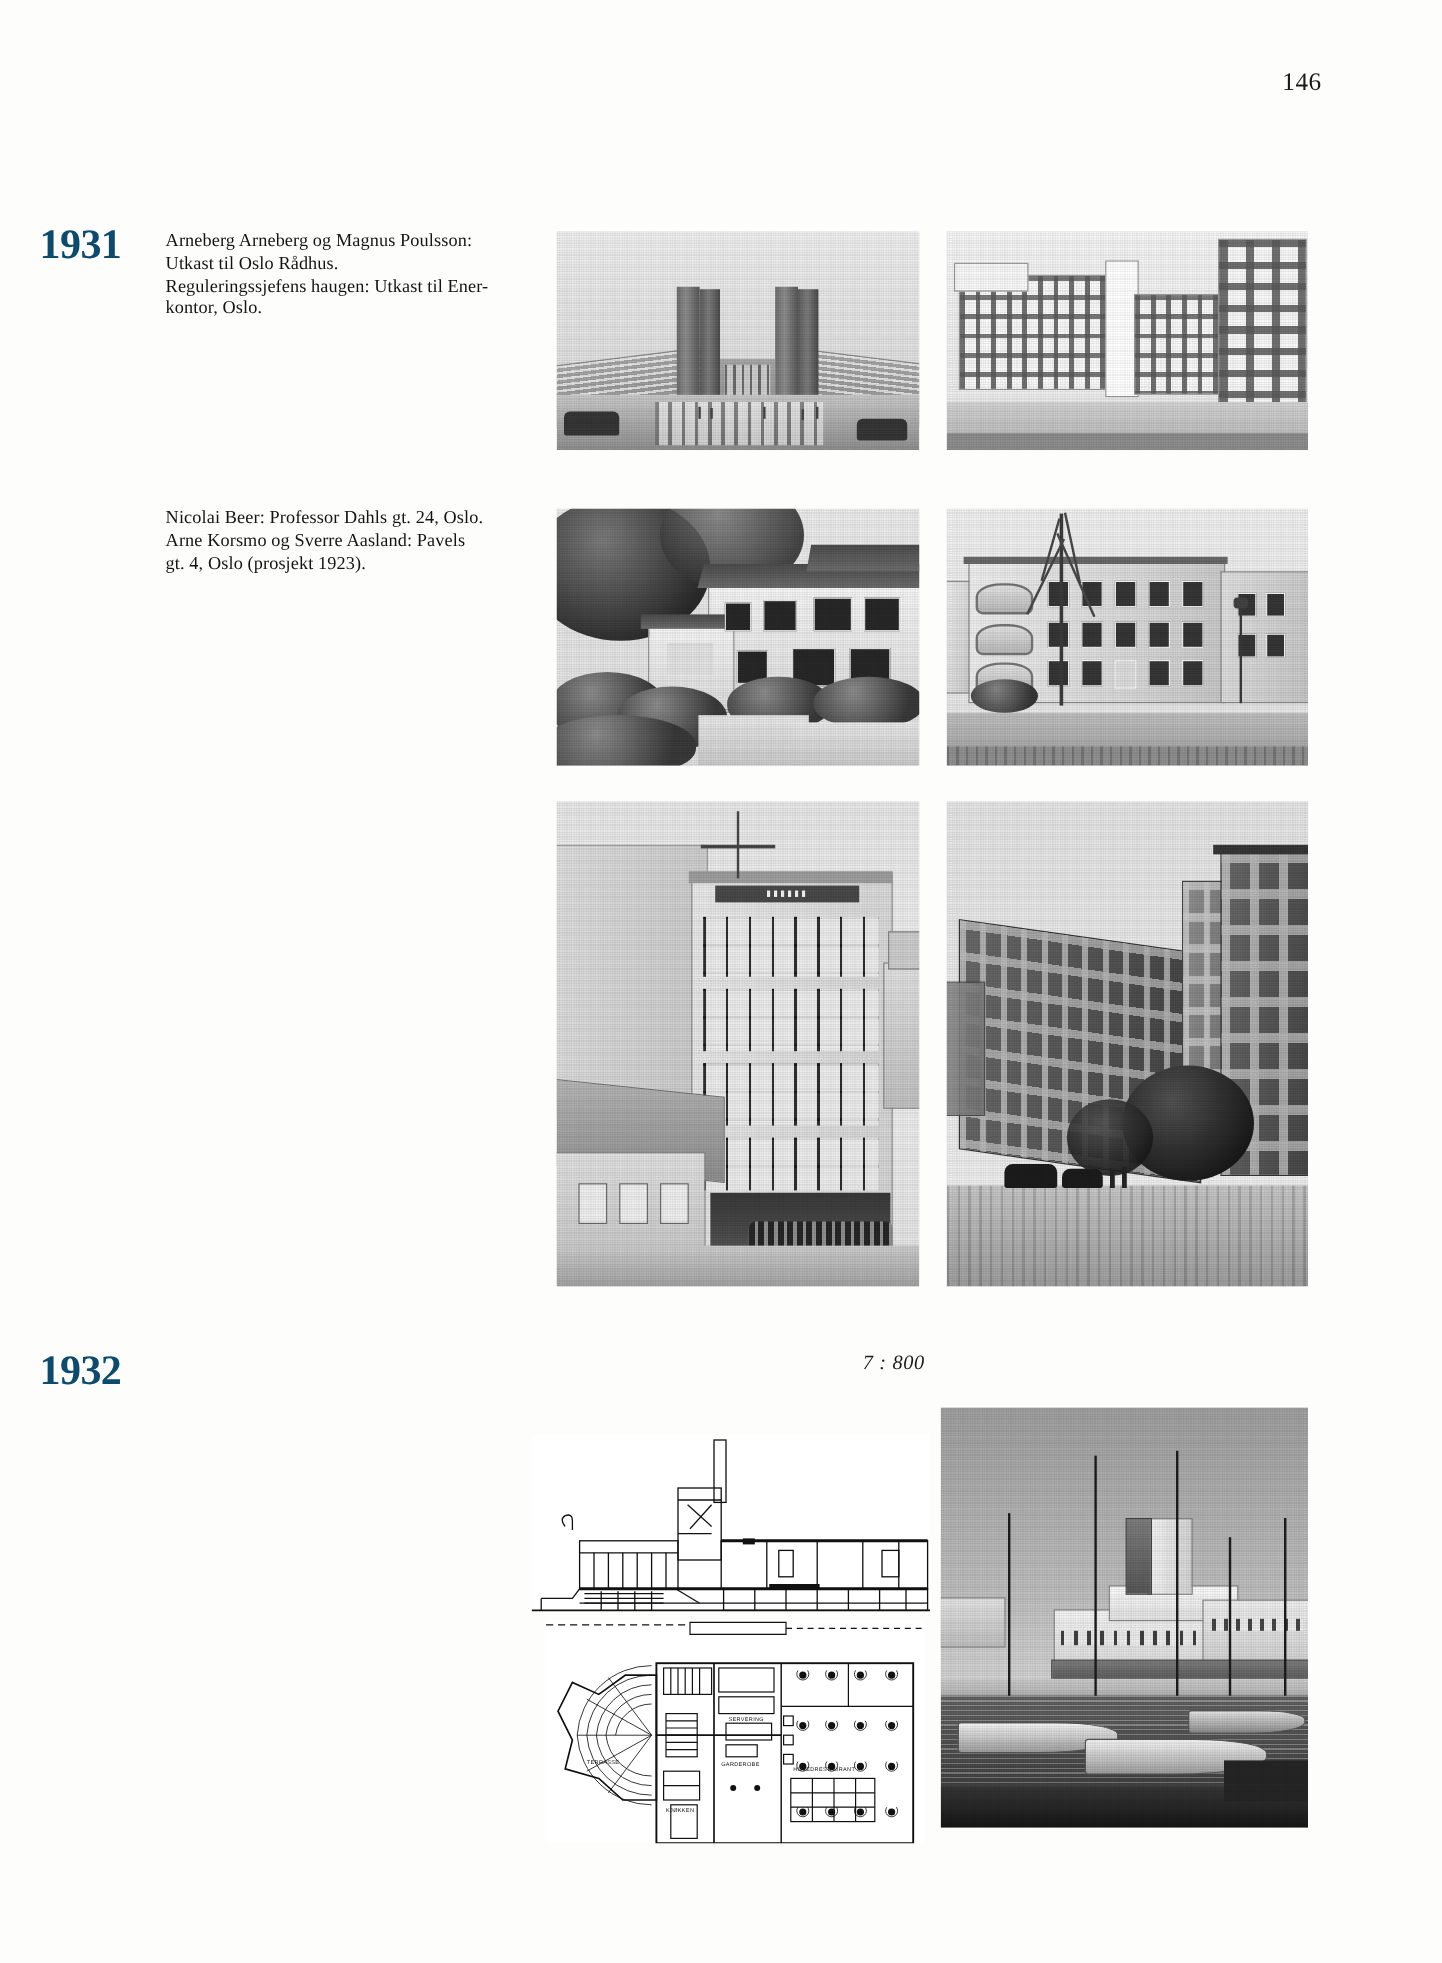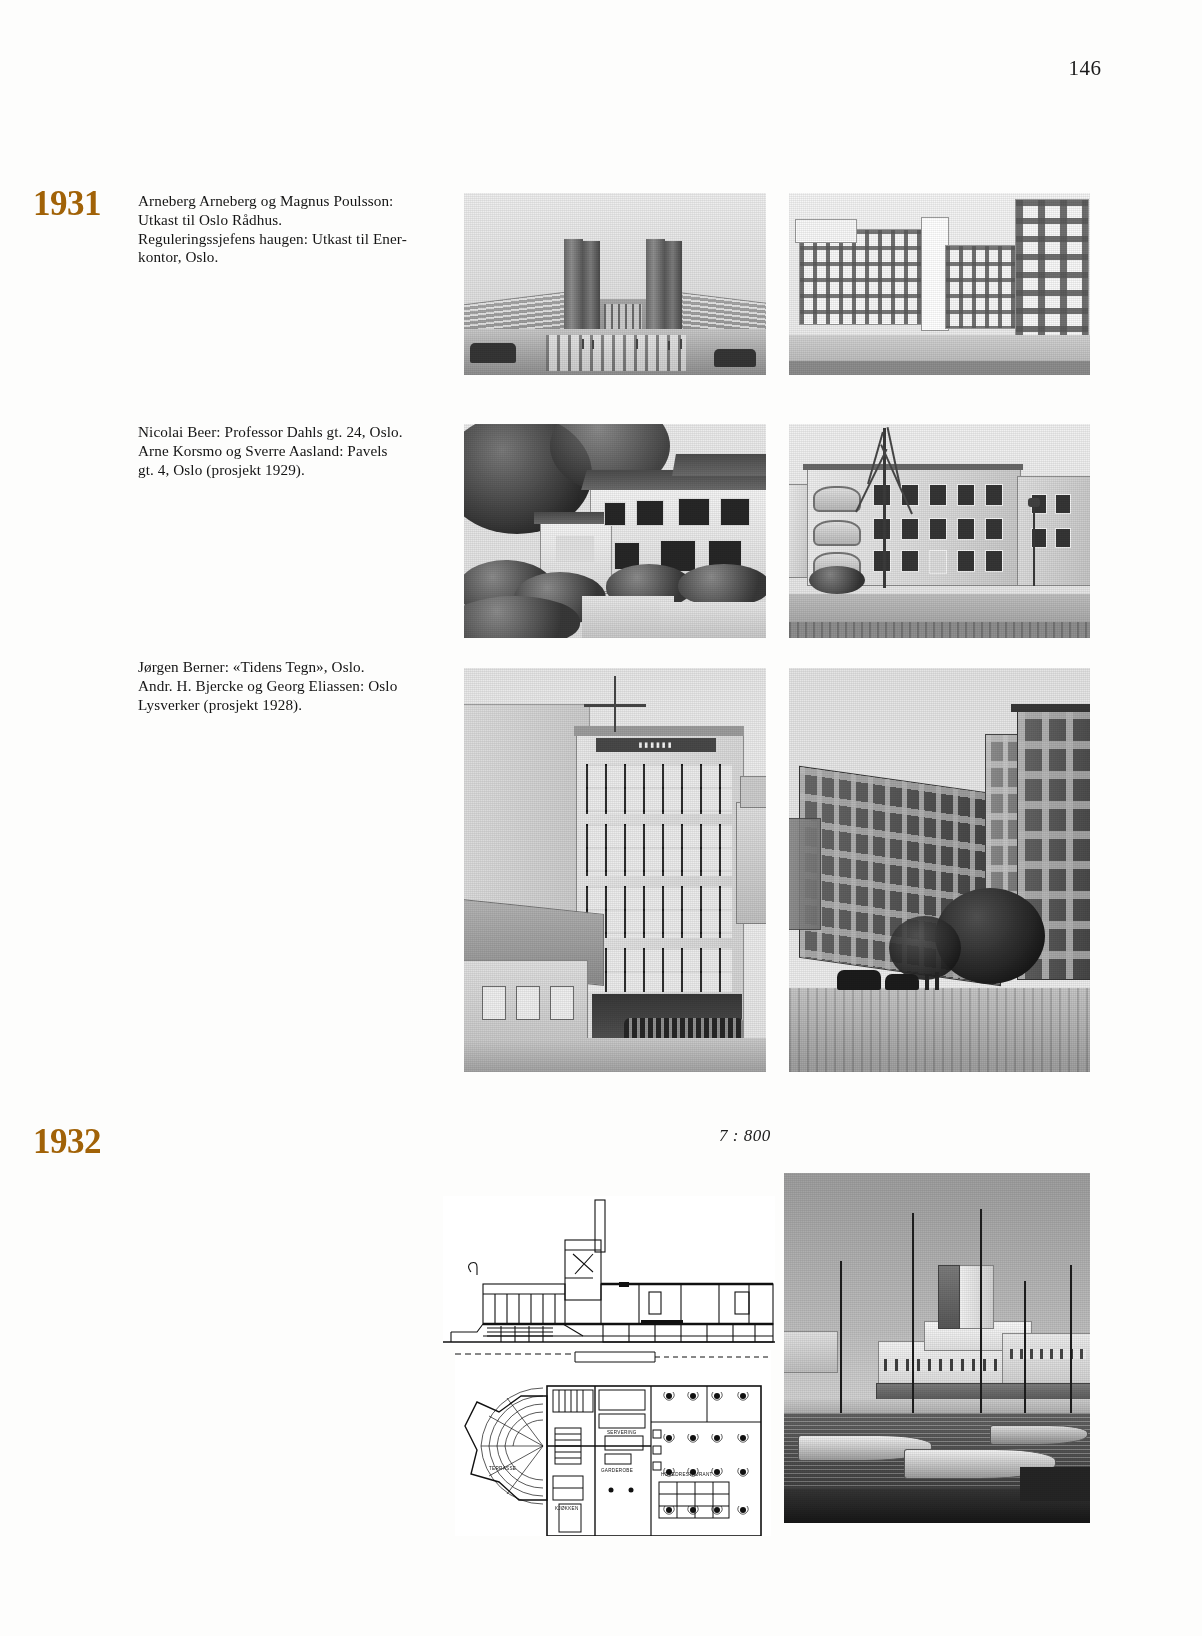--- a/index.html
+++ b/index.html
@@ -29,21 +29,21 @@
     letter-spacing: 0.5px;
     color: #1a1a1a;
   }
 
   
   .year {
     position: absolute;
     font-weight: bold;
     font-size: 35px;
     letter-spacing: -0.5px;
-    color: #a16207;
+    color: #0c4a6e;
     font-family: "Liberation Serif", "DejaVu Serif", serif;
     text-align: right;
   }
   .year-1931 { left: 33px; top: 184px; }
   .year-1932 { left: 33px; top: 1122px; }
 
   
   .caption {
     position: absolute;
     font-size: 15.2px;
@@ -375,21 +375,21 @@
     <div class="blk" style="left:226px; top:6px; width:72px; height:136px;">
       <div class="windowgrid" style="background-image:repeating-linear-gradient(90deg, rgba(40,40,40,.85) 0 7px, rgba(255,255,255,0) 7px 22px),repeating-linear-gradient(180deg, rgba(40,40,40,.85) 0 6px, rgba(255,255,255,0) 6px 18px);"></div>
     </div>
     <div class="ground"></div>
     <div style="position:absolute;left:0;bottom:0;width:301px;height:14px;background:#8d8d8a;"></div>
   </div>
 
   <div class="caption cap-2">
     <div>Nicolai Beer: Professor Dahls gt. 24, Oslo.</div>
     <div>Arne Korsmo og Sverre Aasland: Pavels</div>
-    <div>gt. 4, Oslo (prosjekt 1929).</div>
+    <div>gt. 4, Oslo (prosjekt 1923).</div>
   </div>
 
   <div class="pic grain" id="img3">
     <div class="sky"></div>
 
     <div class="tree" style="left:-22px; top:-10px; width:150px; height:120px;"></div>
     <div class="tree" style="left:86px; top:-24px; width:120px; height:92px; opacity:.85;"></div>
 
     <div class="villa" style="left:126px; top:60px; width:176px; height:108px;"></div>
     <div class="roof" style="left:120px; top:46px; width:188px; height:20px; transform: skewX(-16deg);"></div>
@@ -454,25 +454,20 @@
     <div class="branch" style="left:122px; top:14px; width:2px; height:76px; transform:rotate(-24deg);"></div>
     <div class="branch" style="left:78px; top:6px; width:2px; height:54px; transform:rotate(16deg);"></div>
     <div class="branch" style="left:110px; top:2px; width:2px; height:60px; transform:rotate(-12deg);"></div>
     <div class="lamp" style="left:244px; top:80px; height:82px;"></div>
     <div style="position:absolute;left:239px;top:74px;width:12px;height:9px;background:#464642;border-radius:3px;"></div>
     <div class="street"></div>
     <div style="position:absolute;left:0;bottom:0;width:301px;height:16px;background:repeating-linear-gradient(90deg,rgba(0,0,0,.18) 0 2px,rgba(255,255,255,0) 2px 8px),#8f8f8b;"></div>
     <div class="shrub" style="position:absolute;left:20px;top:142px;width:56px;height:28px;border-radius:50%;background:radial-gradient(circle at 38% 30%,#868680,#3a3a36 75%);"></div>
   </div>
 
-  <div class="caption cap-3">
-    <div>Jørgen Berner: «Tidens Tegn», Oslo.</div>
-    <div>Andr. H. Bjercke og Georg Eliassen: Oslo</div>
-    <div>Lysverker (prosjekt 1928).</div>
-  </div>
 
   <div class="pic grain" id="img5">
     <div class="sky"></div>
 
     <div class="gable" style="left:-6px; top:36px; width:130px; height:212px;"></div>
 
     <div class="mainblk" style="left:112px; top:60px; width:166px; height:310px;"></div>
 
     <div class="glazing" style="left:122px; top:96px; width:146px; height:50px;"></div>
     <div class="glazing" style="left:122px; top:156px; width:146px; height:52px;"></div>

